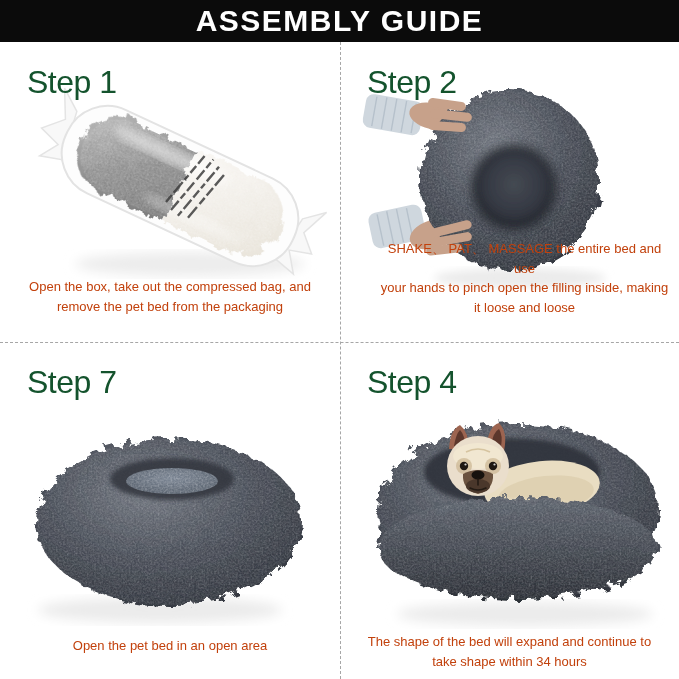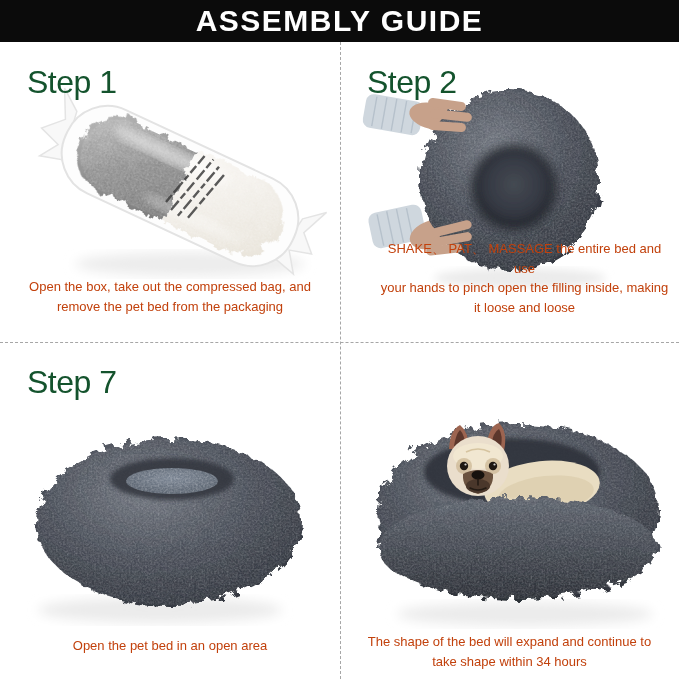--- a/index.html
+++ b/index.html
@@ -217,20 +217,21 @@
             <ellipse cx="138" cy="133" rx="6.5" ry="4.5" fill="#17120e"></ellipse>
             <path d="M138 137 L138 143 M130 146 Q138 150 146 146" stroke="#241b14" stroke-width="1.6" fill="none" stroke-linecap="round"></path>
             <path d="M126 110 Q138 104 150 110" stroke="#d6c4a0" stroke-width="1.5" fill="none"></path>
           </g>
           <g>
             <ellipse cx="178" cy="206" rx="140" ry="51" fill="url(#gFront)" filter="url(#fuzz)"></ellipse>
             <ellipse cx="178" cy="206" rx="140" ry="51" fill="#ffffff" filter="url(#speck)" opacity="0.22"></ellipse>
           </g>
         </svg>
       </div>
+      <h2 class="step-label">Step 4</h2>
       <p class="caption">The shape of the bed will expand and continue to
 take shape within 34 hours</p>
     </section>
 
   </div>
 
   <div class="div-v"></div>
   <div class="div-h"></div>
 
 </div>

